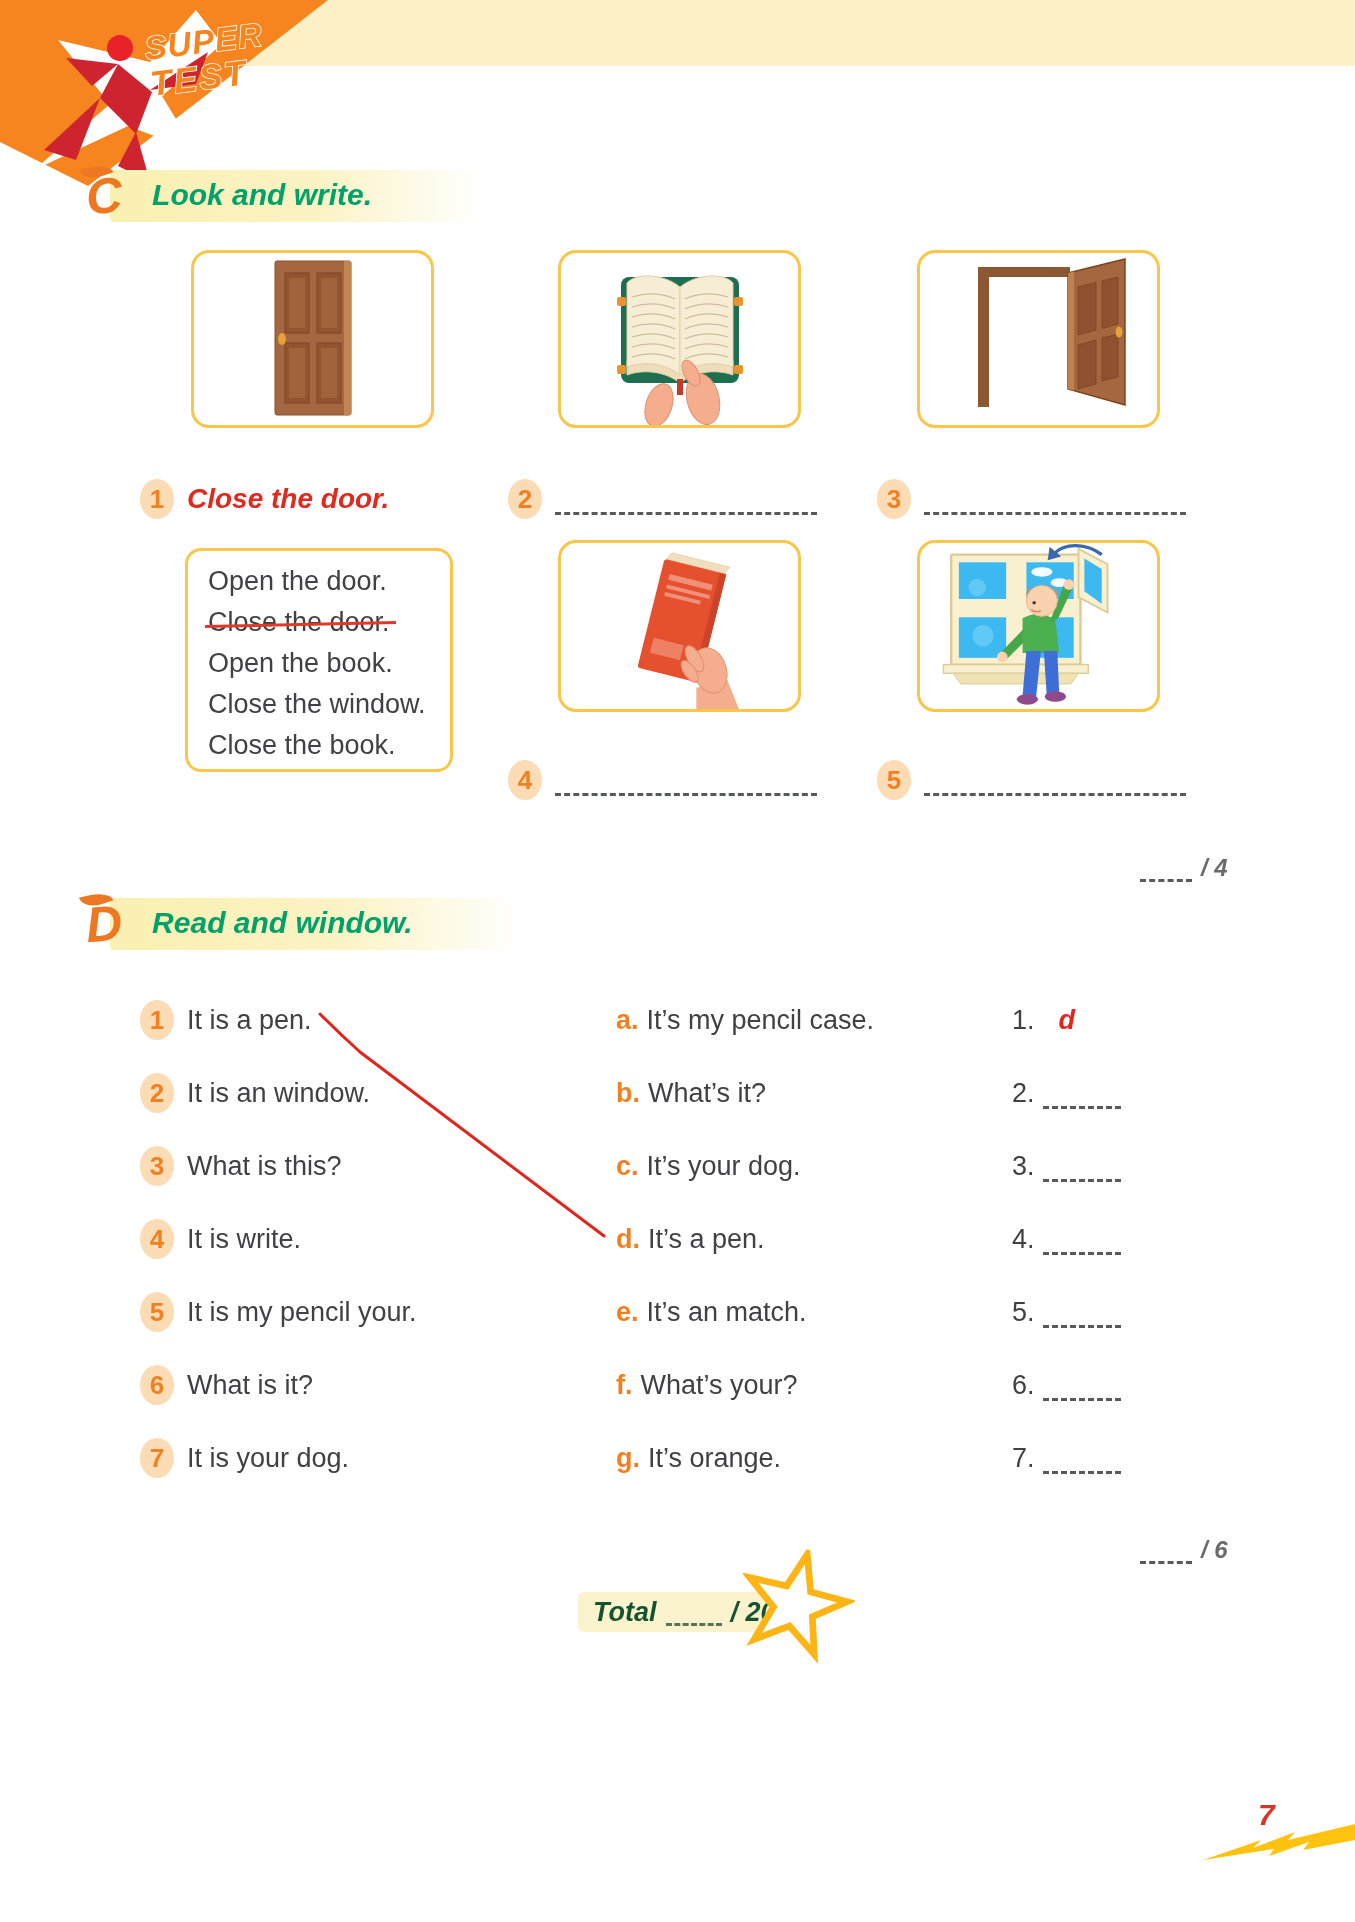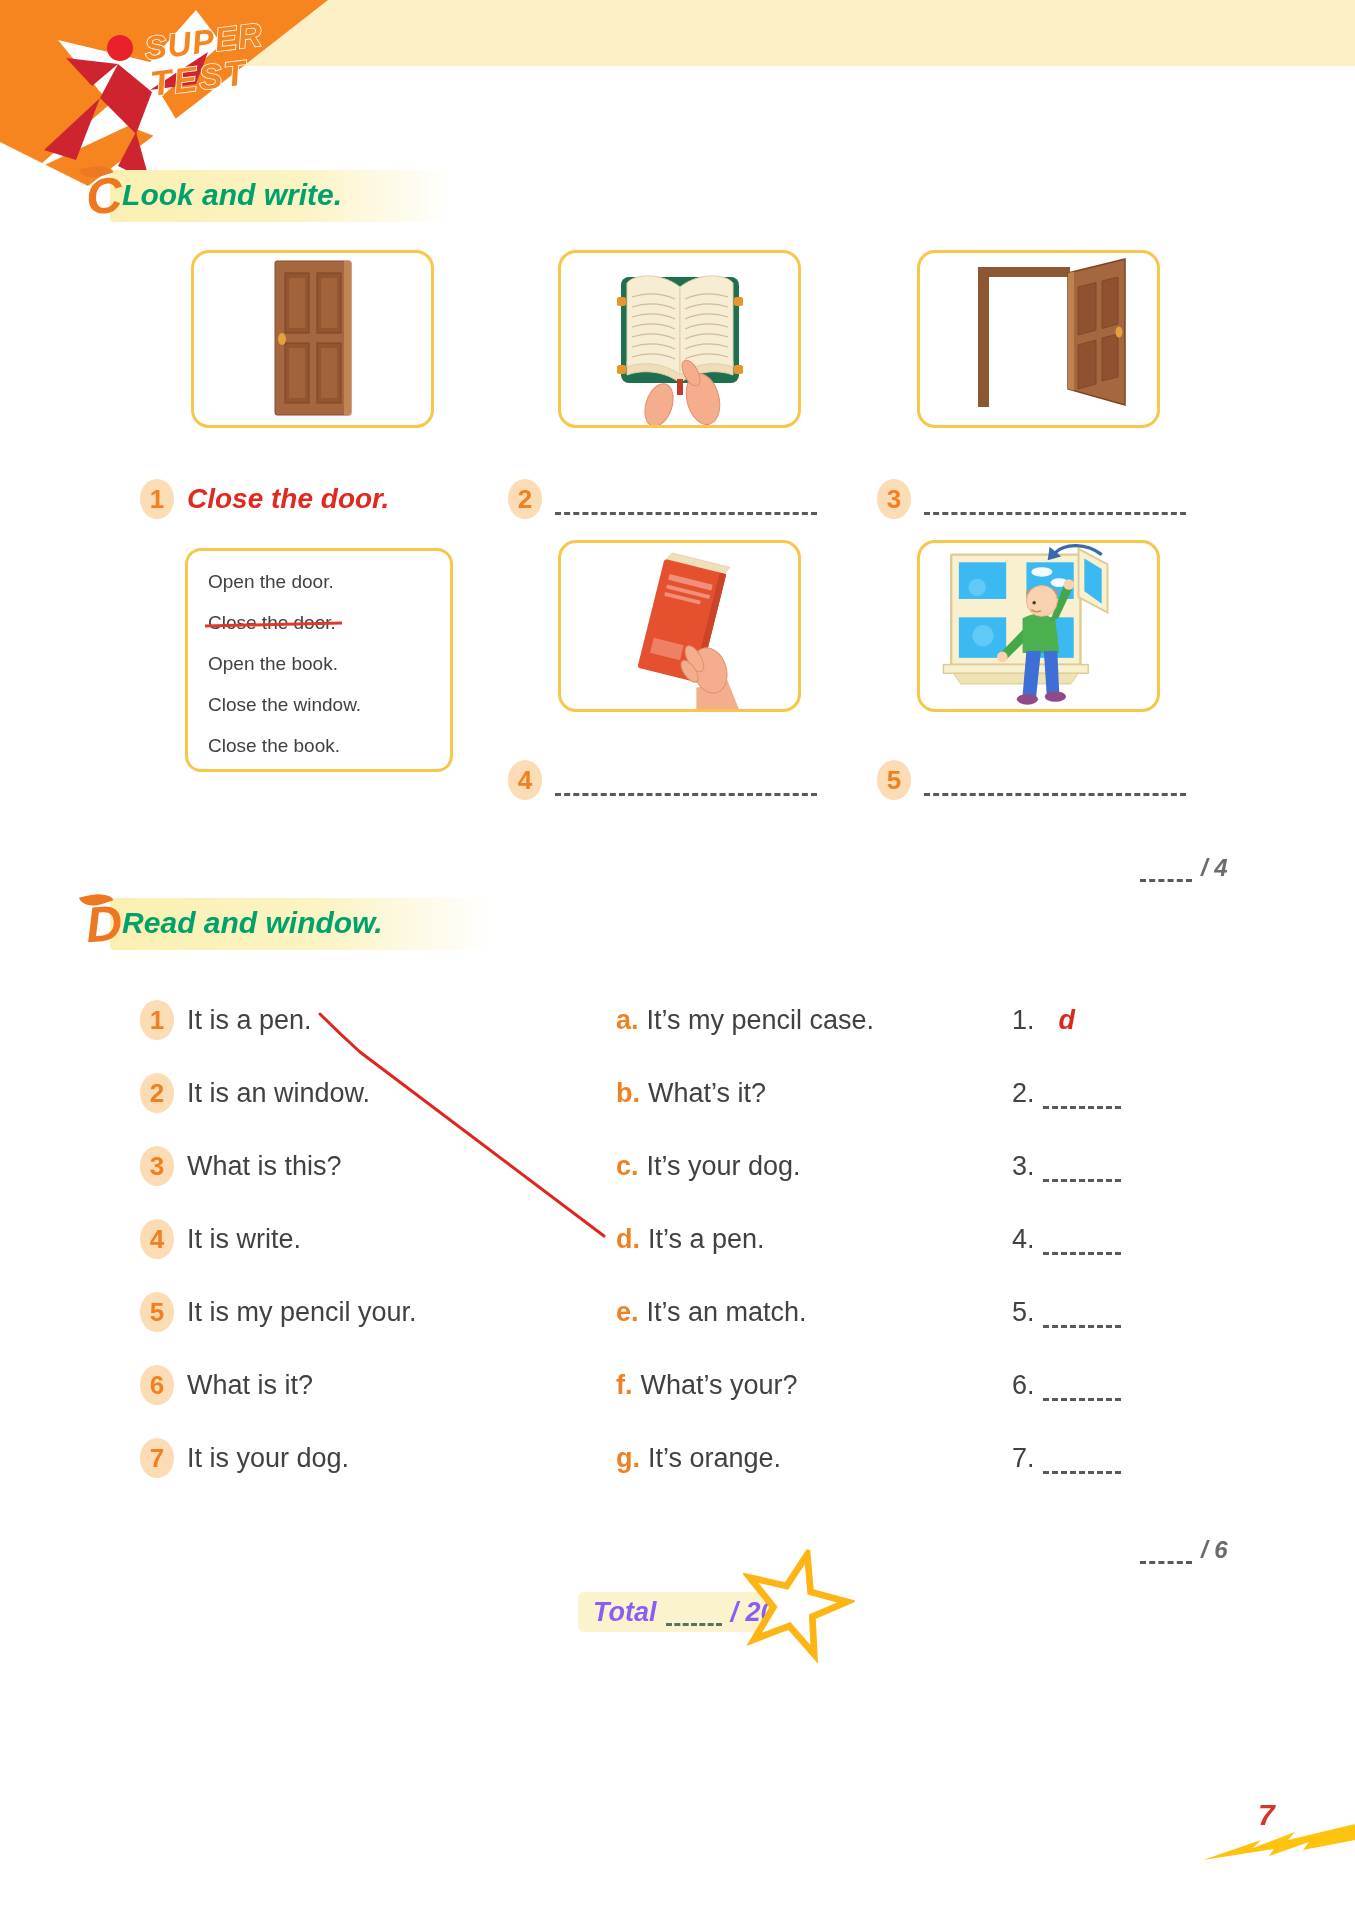--- a/index.html
+++ b/index.html
@@ -9,33 +9,33 @@
   
   .cream-band{position:absolute;left:0;top:0;right:0;height:66px;background:#FDF0C7;}
   .logo-art{position:absolute;left:0;top:0;}
 
   
   .ex-head{position:absolute;display:flex;align-items:center;z-index:2;}
   .ex-letter{font:italic 900 50px/0.9 "Liberation Sans",sans-serif;color:#EE7722;
              position:relative;z-index:2;transform:rotate(-4deg);}
   .ex-letter::before{content:"";position:absolute;left:-4px;top:-10px;width:32px;height:13px;
              background:#EE7722;border-radius:0 100% 0 60%/0 100% 0 100%;transform:rotate(-14deg);}
-  .ex-bar{margin-left:-12px;padding:8px 110px 10px 12px;border-radius:4px;
+  .ex-bar{margin-left:-12px;padding:8px 110px 10px 42px;border-radius:4px;
           background:linear-gradient(90deg,#FAF0B2 0%,#FBF3C4 55%,rgba(251,243,196,0) 100%);}
   .ex-title{font:italic 800 30px "Liberation Sans",sans-serif;color:#00A16B;white-space:nowrap;}
 
   
   .img-box{position:absolute;width:243px;height:178px;border:3px solid #F7C64B;border-radius:18px;
            background:#fff;box-sizing:border-box;overflow:hidden;}
   .img-box svg{display:block;width:100%;height:100%;}
 
   
   .word-box{position:absolute;left:185px;top:548px;width:268px;height:224px;border:3px solid #F7C64B;
             border-radius:16px;background:#fff;box-sizing:border-box;padding:10px 0 0 20px;}
-  .word-line{font-size:19px;line-height:41px;color:#414042;white-space:nowrap;}
+  .word-line{font-size:27px;line-height:41px;color:#414042;white-space:nowrap;}
   .struck{position:relative;display:inline-block;}
   .struck::after{content:"";position:absolute;left:-3px;right:-6px;top:52%;height:3px;
             background:#E0392B;transform:rotate(-1.2deg);}
 
   
   .cap{position:absolute;height:44px;display:flex;align-items:center;gap:13px;}
   .badge{width:34px;height:40px;border-radius:50%;background:#FBDCB4;color:#F08122;flex:0 0 34px;
          font-weight:bold;font-size:26px;display:flex;align-items:center;justify-content:center;}
   .cap-answer{font:italic bold 28px "Liberation Sans",sans-serif;color:#E02A20;white-space:nowrap;}
   .blank{display:inline-block;border-bottom:3px dashed #58595B;height:28px;}
@@ -55,21 +55,21 @@
   .m-mid{position:absolute;left:476px;top:0;height:44px;display:flex;align-items:center;gap:8px;
          font-size:27px;color:#414042;white-space:nowrap;}
   .m-letter{color:#F08122;font-weight:bold;}
   .m-ans{position:absolute;left:872px;top:0;height:44px;display:flex;align-items:flex-end;
          padding-bottom:6px;box-sizing:border-box;font-size:27px;color:#414042;gap:8px;}
   .ans-val{font:italic bold 27px "Liberation Sans",sans-serif;color:#E0261C;margin-left:16px;}
 
   
   .total-bar{position:absolute;left:578px;top:1592px;width:212px;height:40px;background:#FAF3CE;
              border-radius:6px;display:flex;align-items:center;gap:9px;padding-left:15px;
-             box-sizing:border-box;font:italic 800 27px "Liberation Sans",sans-serif;color:#8b5cf6;}
+             box-sizing:border-box;font:italic 800 27px "Liberation Sans",sans-serif;color:#14532d;}
   .star{position:absolute;left:737px;top:1548px;transform:rotate(14deg);}
 
   
   .page-num{position:absolute;left:1258px;top:1798px;font:italic bold 30px "Liberation Sans",sans-serif;
             color:#D4372A;}
   .bolt{position:absolute;left:1203px;top:1824px;}
 
   .match-overlay{position:absolute;left:0;top:0;width:1355px;height:1922px;pointer-events:none;z-index:5;}
 </style>
 </head>

